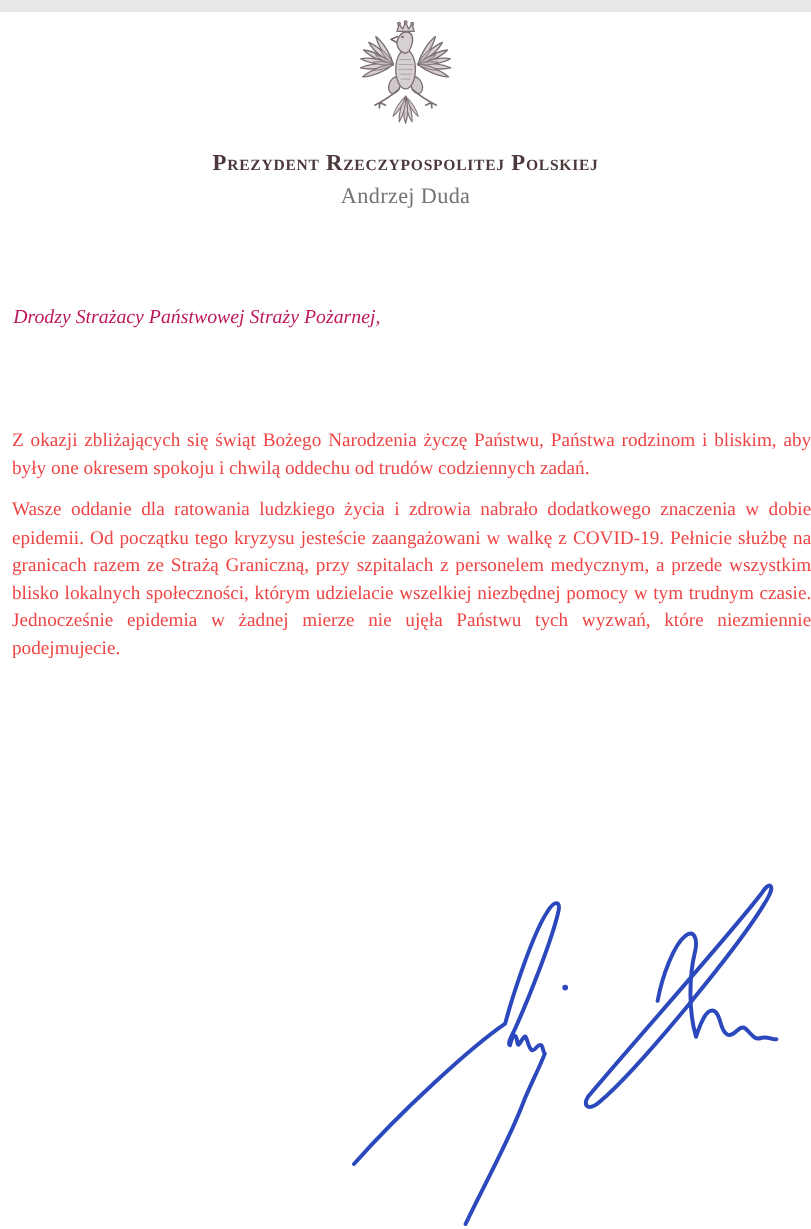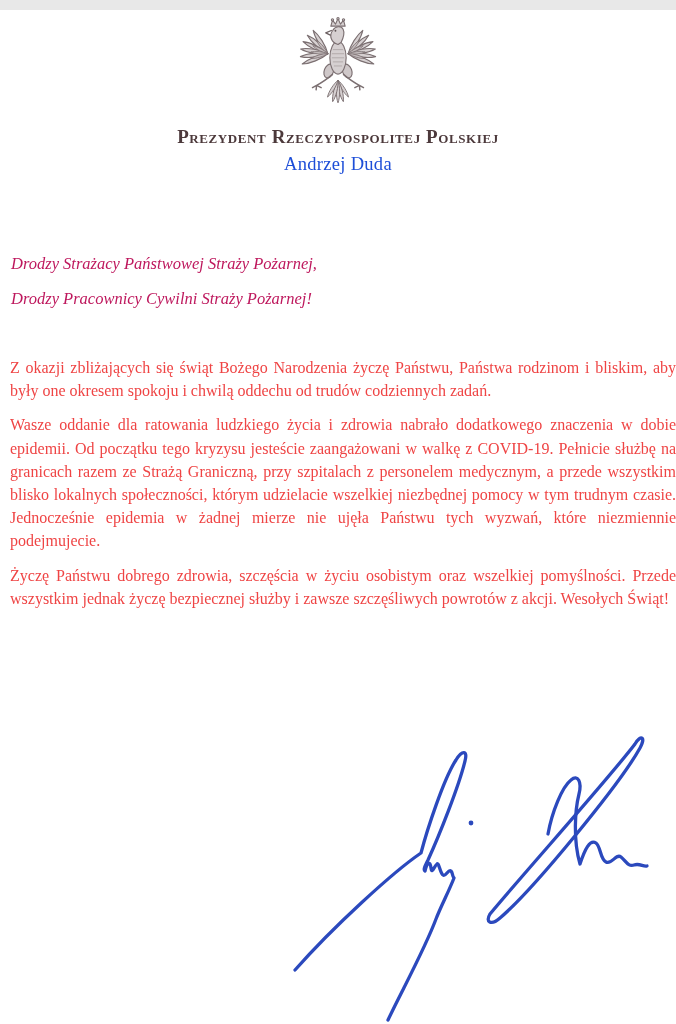--- a/index.html
+++ b/index.html
@@ -22,21 +22,21 @@
     font-variant:small-caps;
     font-size:19px;
     letter-spacing:0.6px;
     color:#4c393b;
     font-weight:600;
   }
   .letterhead-name{
     position:absolute;top:144px;left:0;right:0;
     text-align:center;
     font-size:18.5px;
-    color:#1d4ed8;
+    color:#737373;
     font-weight:500;
     letter-spacing:0.3px;
   }
   .salutation{
     position:absolute;top:236px;left:11px;right:20px;
     font-style:italic;
     font-size:16.5px;
     line-height:35px;
     color:#be185d;
     font-weight:500;
@@ -125,27 +125,25 @@
         <path d="M55,56 C61,61 67,65 71,67 M71,67 l4.5,2.5 M71,67 l0.5,5 M71,67 l-5,2.5" fill="none" stroke-width="1.4"></path>
       </g>
     </svg>
   </div>
 
   <div class="letterhead-title">Prezydent Rzeczypospolitej Polskiej</div>
   <div class="letterhead-name">Andrzej Duda</div>
 
   <div class="salutation">
     <div>Drodzy Strażacy Państwowej Straży Pożarnej,</div>
-    <div>Drodzy Pracownicy Cywilni Straży Pożarnej!</div>
   </div>
 
   <div class="letter-body">
     <p>Z okazji zbliżających się świąt Bożego Narodzenia życzę Państwu, Państwa rodzinom i bliskim, aby były one okresem spokoju i chwilą oddechu od trudów codziennych zadań.</p>
     <p>Wasze oddanie dla ratowania ludzkiego życia i zdrowia nabrało dodatkowego znaczenia w dobie epidemii. Od początku tego kryzysu jesteście zaangażowani w walkę z COVID-19. Pełnicie służbę na granicach razem ze Strażą Graniczną, przy szpitalach z personelem medycznym, a przede wszystkim blisko lokalnych społeczności, którym udzielacie wszelkiej niezbędnej pomocy w tym trudnym czasie. Jednocześnie epidemia w żadnej mierze nie ujęła Państwu tych wyzwań, które niezmiennie podejmujecie.</p>
-    <p>Życzę Państwu dobrego zdrowia, szczęścia w życiu osobistym oraz wszelkiej pomyślności. Przede wszystkim jednak życzę bezpiecznej służby i zawsze szczęśliwych powrotów z akcji. Wesołych Świąt!</p>
   </div>
 
   <div class="signature">
     <svg class="sig-svg" viewBox="0 0 376 300">
       <g fill="none" stroke="#2b49bd" stroke-width="3.3" stroke-linecap="round" stroke-linejoin="round">
 
         <path d="M7,240
                  C45,197 105,142 133,123
                  C139,100 156,48 168,30
                  C174,20 180,20 177,31

